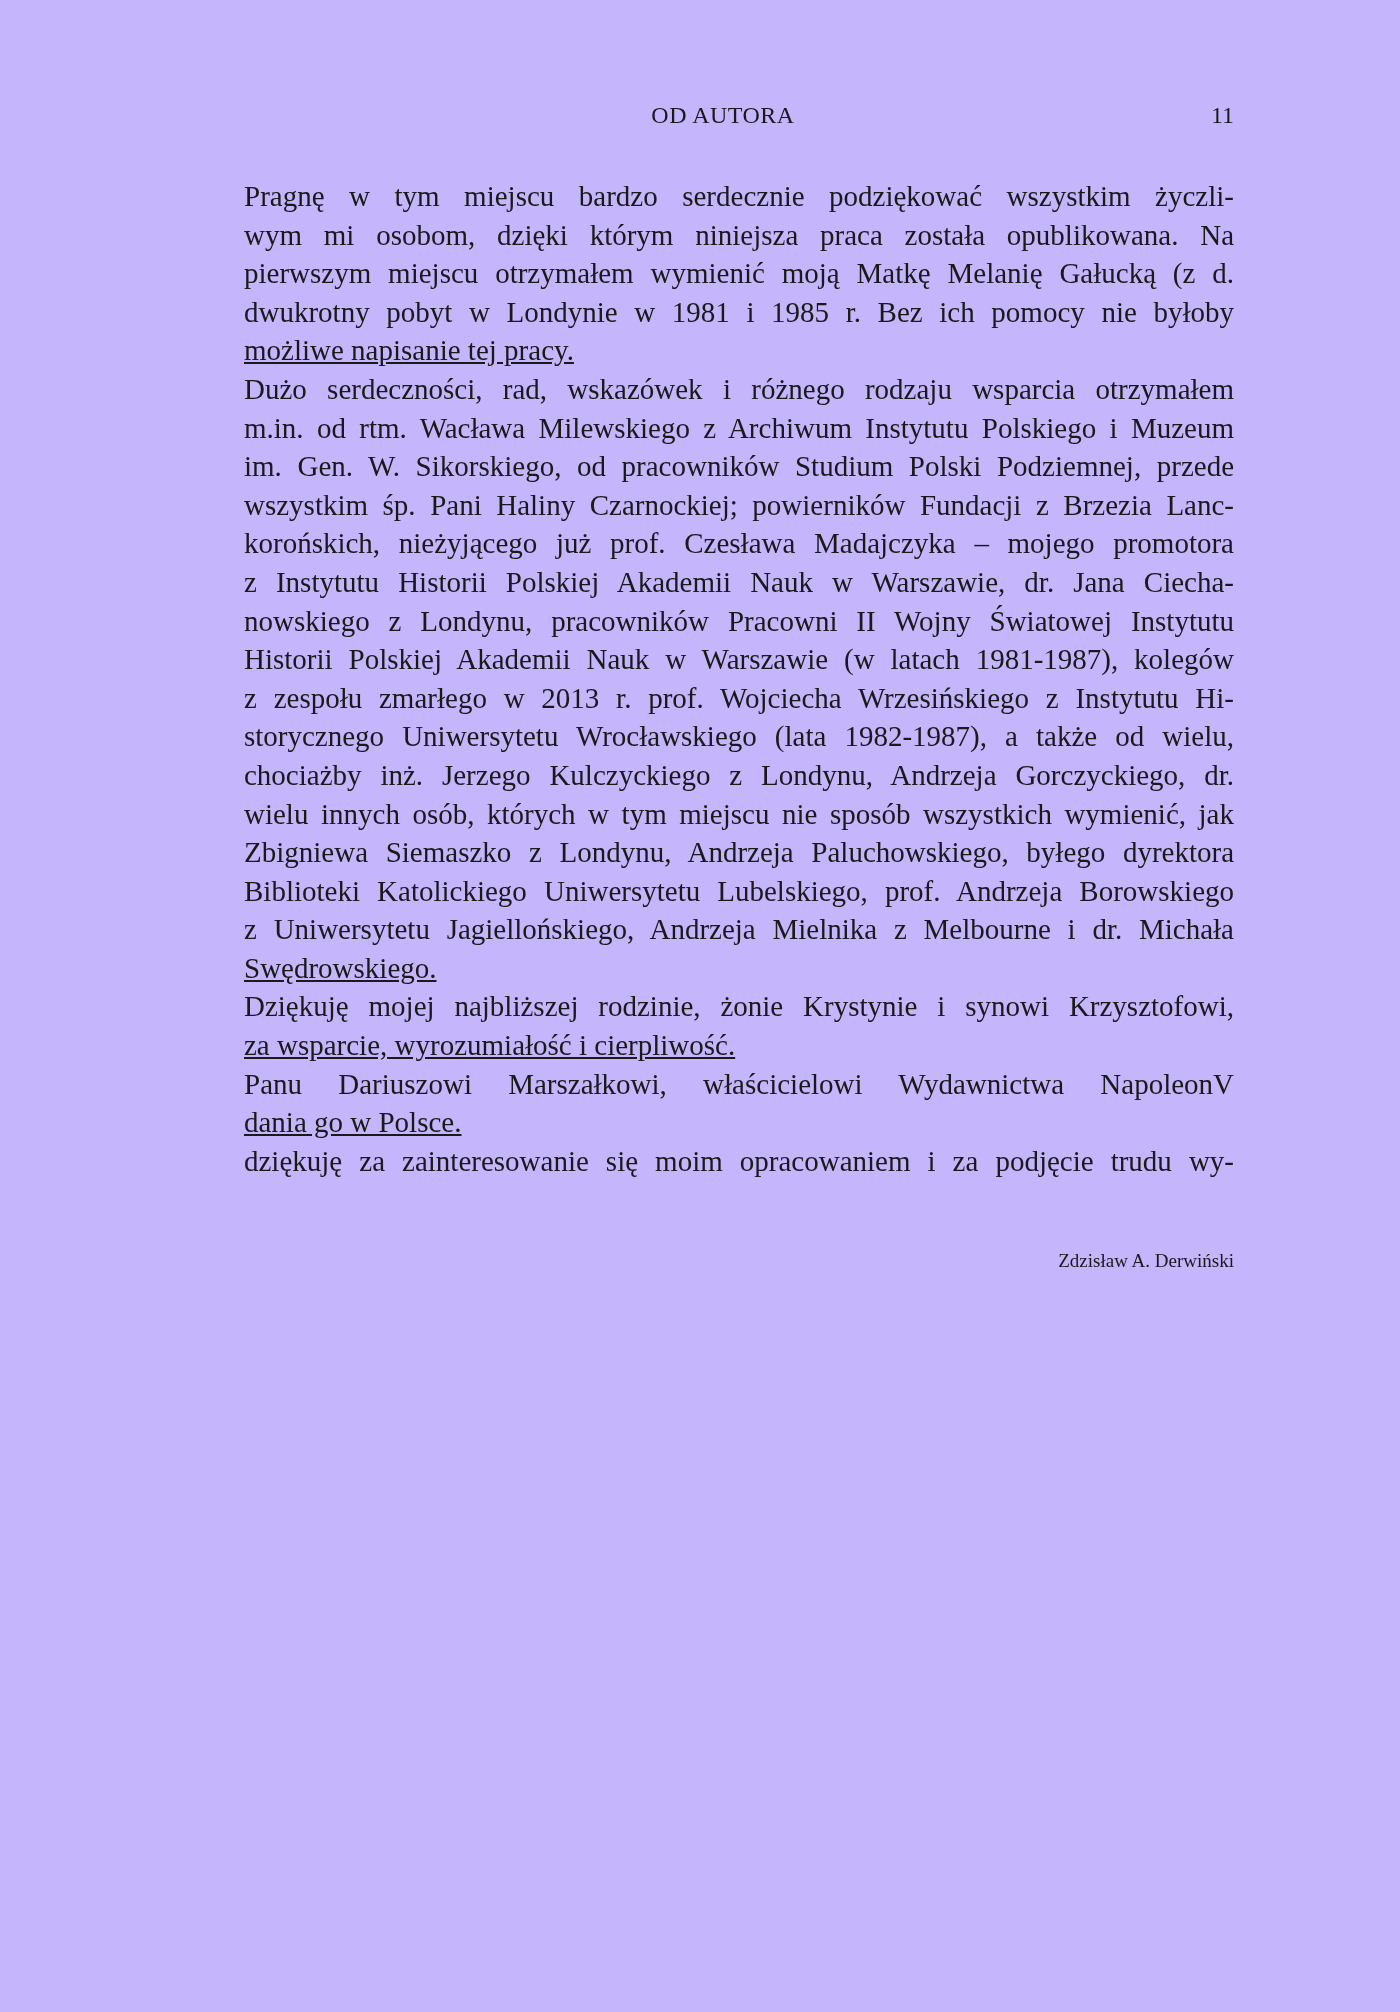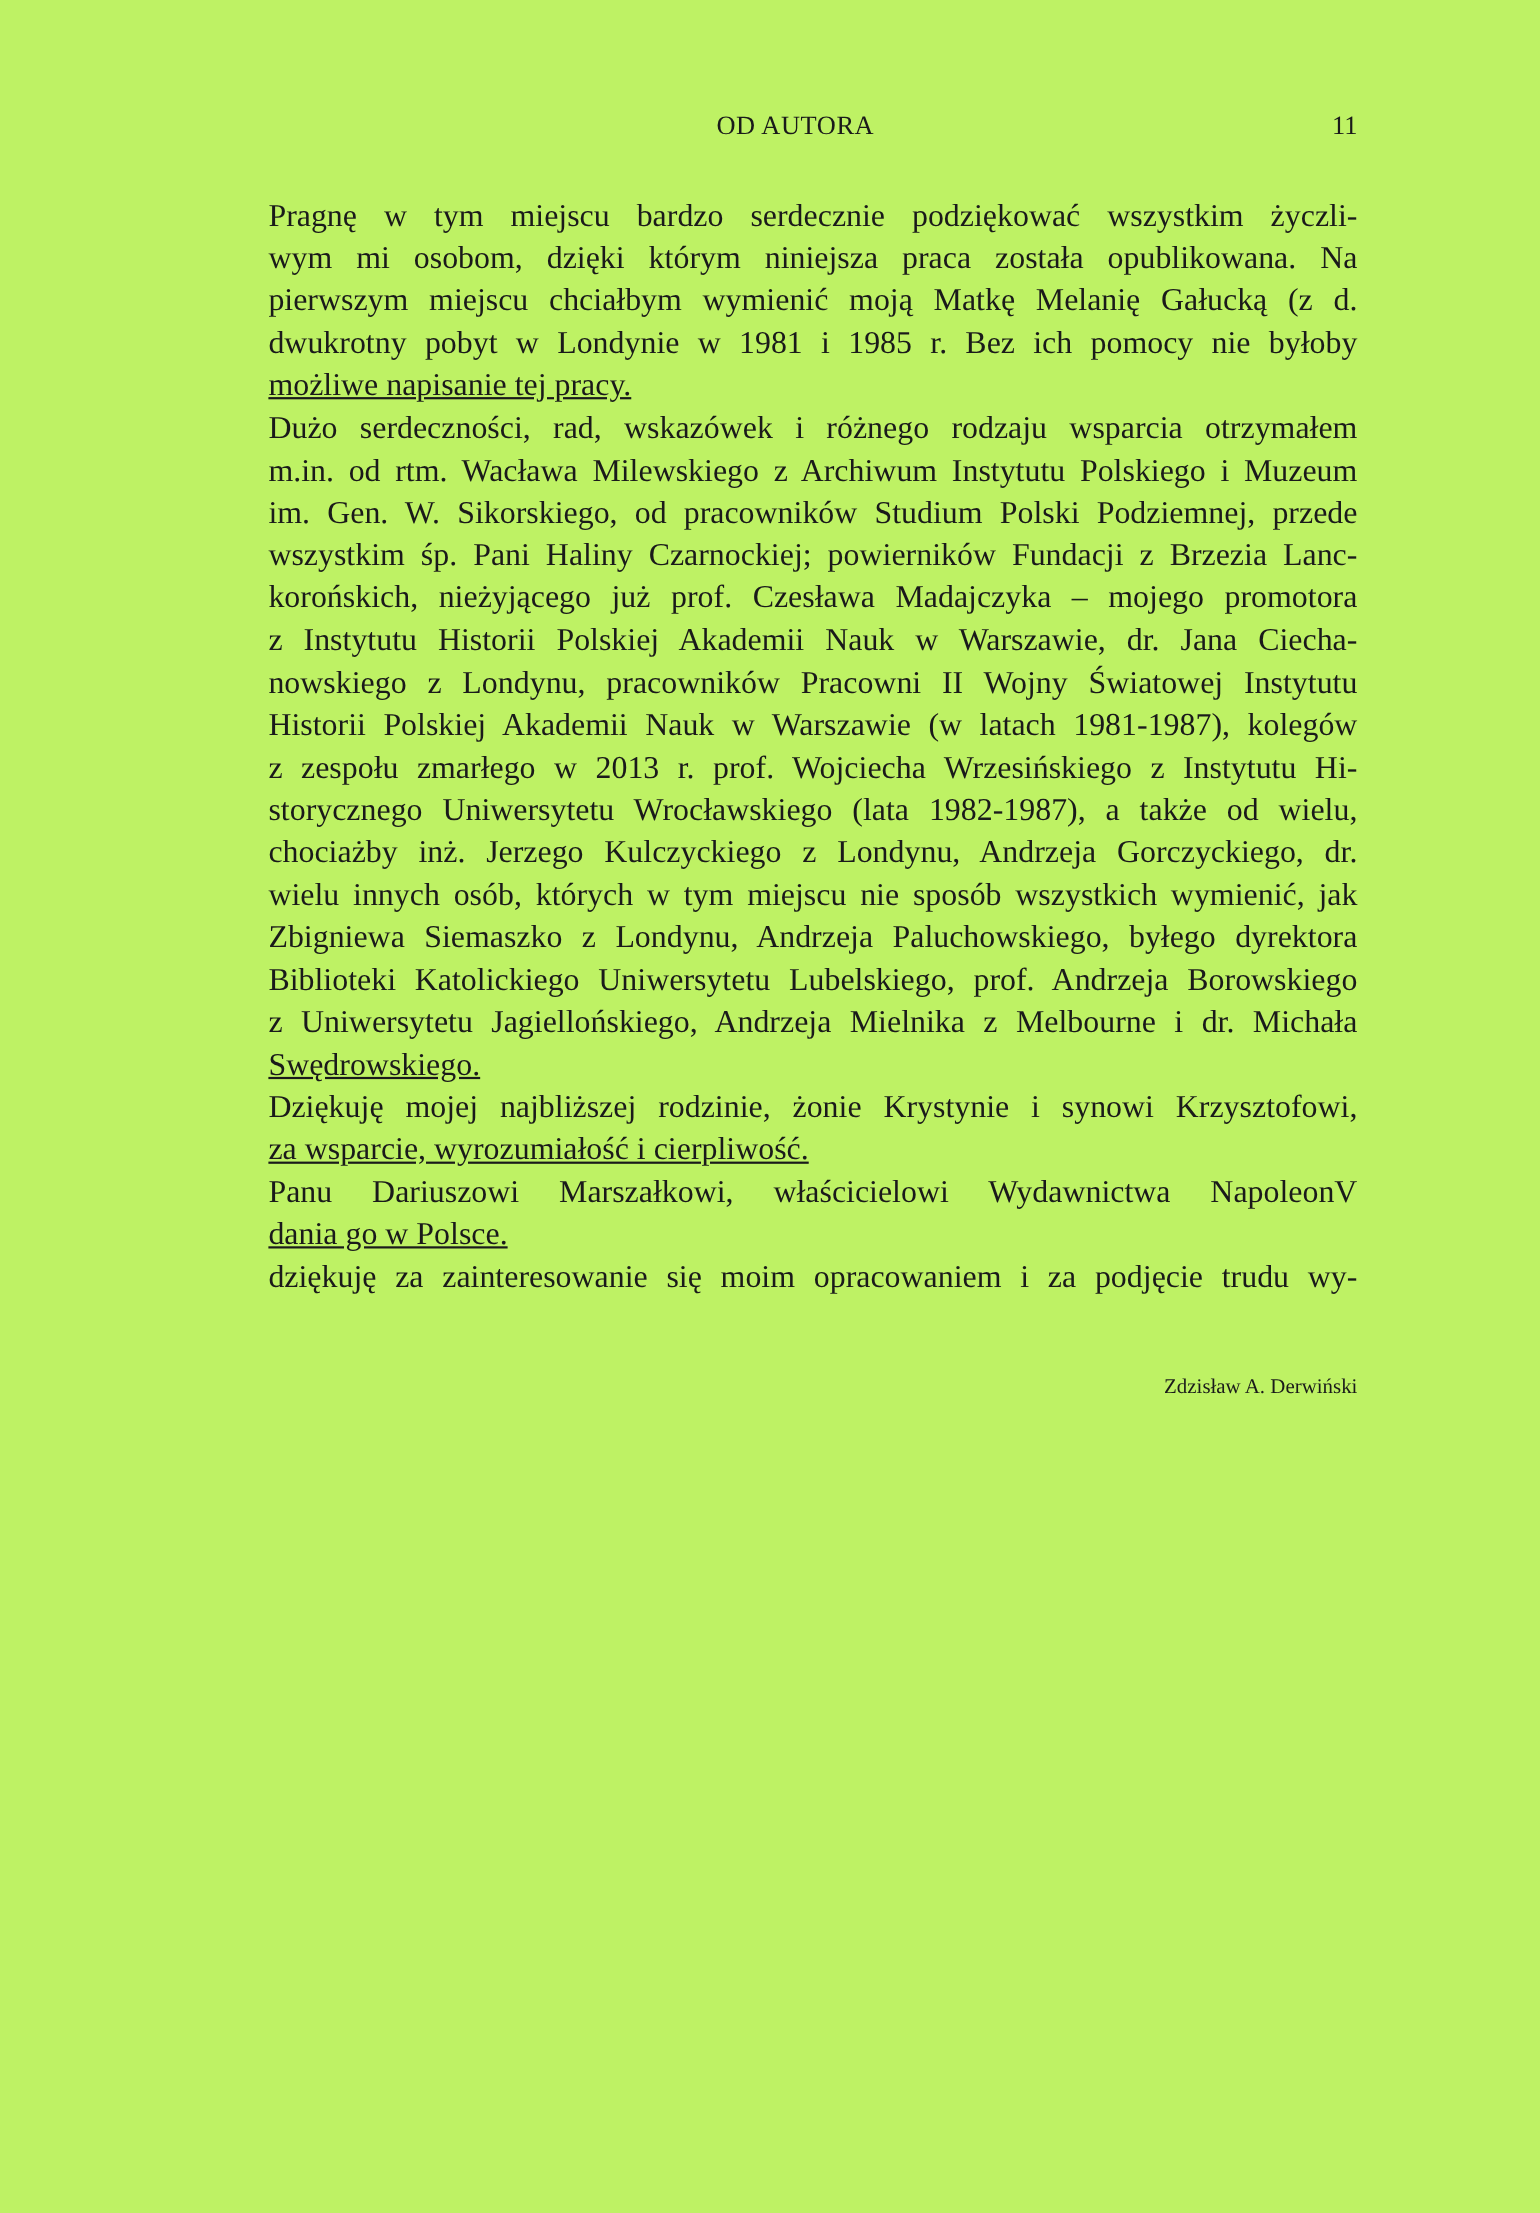--- a/index.html
+++ b/index.html
@@ -1,17 +1,17 @@
 <!DOCTYPE html>
 <html><head>
 <meta charset="utf-8">
 <style>
   html, body { margin: 0; padding: 0; background: #ffffff; }
   body { width: 1400px; height: 2012px; position: relative; overflow: hidden; }
-  .page { position: absolute; left: 0; top: 0; width: 1400px; height: 2012px; background: #bef264; }
+  .page { position: absolute; left: 0; top: 0; width: 1400px; height: 2012px; background: #c4b5fd; }
   .running-head {
     position: absolute; top: 100px; left: 212px; width: 1022px; height: 36px;
     font-family: "Liberation Serif", "DejaVu Serif", serif; color: #1a1a1a;
   }
   .running-title {
     position: absolute; left: 0; right: 0; text-align: center;
     font-size: 24px; letter-spacing: 0.5px; top: 2px;
   }
   .page-number {
     position: absolute; right: 0; top: 2px; font-size: 24px;
@@ -37,21 +37,21 @@
 <div class="page">
   <div class="running-head">
     <div class="running-title">OD AUTORA</div>
     <div class="page-number">11</div>
   </div>
 
   <div class="body-text" id="body-text">
       <p>
         <span class="line" style="text-indent: 32px;">Pragnę w tym miejscu bardzo serdecznie podziękować wszystkim życzli-</span>
         <span class="line">wym mi osobom, dzięki którym niniejsza praca została opublikowana. Na</span>
-        <span class="line">pierwszym miejscu chciałbym wymienić moją Matkę Melanię Gałucką (z d.</span>
+        <span class="line">pierwszym miejscu otrzymałem wymienić moją Matkę Melanię Gałucką (z d.</span>
         <span class="line">dwukrotny pobyt w Londynie w 1981 i 1985 r. Bez ich pomocy nie byłoby</span>
         <span class="line last">możliwe napisanie tej pracy.</span>
       </p>
       <p>
         <span class="line" style="text-indent: 32px;">Dużo serdeczności, rad, wskazówek i różnego rodzaju wsparcia otrzymałem</span>
         <span class="line">m.in. od rtm. Wacława Milewskiego z Archiwum Instytutu Polskiego i Muzeum</span>
         <span class="line">im. Gen. W. Sikorskiego, od pracowników Studium Polski Podziemnej, przede</span>
         <span class="line">wszystkim śp. Pani Haliny Czarnockiej; powierników Fundacji z Brzezia Lanc-</span>
         <span class="line">korońskich, nieżyjącego już prof. Czesława Madajczyka – mojego promotora</span>
         <span class="line">z Instytutu Historii Polskiej Akademii Nauk w Warszawie, dr. Jana Ciecha-</span>

